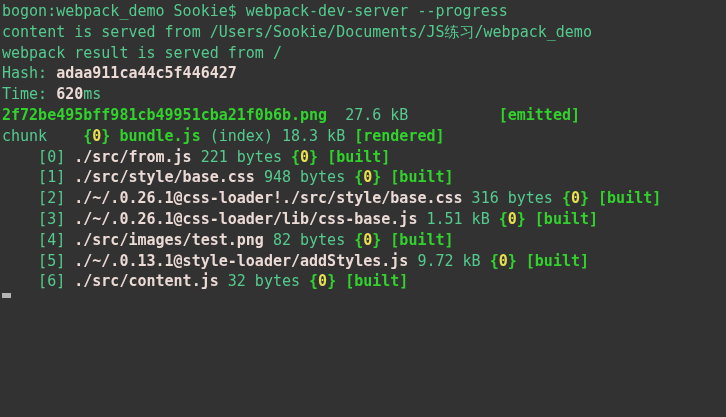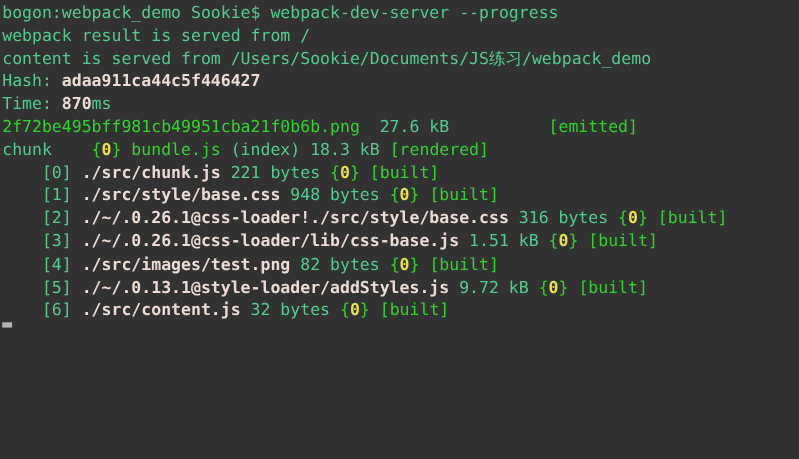--- a/index.html
+++ b/index.html
@@ -25,39 +25,39 @@
     font-family: "DejaVu Sans Mono", "Liberation Mono", monospace;
     font-size: 15px;
     line-height: 20.8px;
     font-variant-ligatures: none;
   }
   .line {
     white-space: pre;
     height: 20.8px;
   }
   .g  { color: var(--green); }
-  .bg { color: var(--bright-green); font-weight: normal; margin-top: 20px; }
+  .bg { color: var(--bright-green); font-weight: bold; margin-top: 20px; }
   .w  { color: var(--pale); font-weight: bold; text-align: right; }
   .wu { color: var(--pale); font-weight: bold; text-decoration: underline; }
   .y  { color: var(--yellow); font-weight: bold; }
   .cursor { background-color: var(--cursor); color: transparent; }
 </style>
 </head>
 <body>
 
 <div class="terminal">
   <div id="terminal-output">
       <div class="line"><span class="g">bogon:webpack_demo Sookie$ webpack-dev-server --progress</span></div>
+      <div class="line"><span class="g">content is served from /Users/Sookie/Documents/JS练习/webpack_demo</span></div>
       <div class="line"><span class="g">webpack result is served from /</span></div>
-      <div class="line"><span class="g">content is served from /Users/Sookie/Documents/JS练习/webpack_demo</span></div>
       <div class="line"><span class="g">Hash: </span><span class="w">adaa911ca44c5f446427</span></div>
-      <div class="line"><span class="g">Time: </span><span class="w">870</span><span class="g">ms</span></div>
+      <div class="line"><span class="g">Time: </span><span class="w">620</span><span class="g">ms</span></div>
       <div class="line"><span class="bg">2f72be495bff981cb49951cba21f0b6b.png</span><span class="g">  27.6 kB          </span><span class="bg">[emitted]</span></div>
       <div class="line"><span class="g">chunk    </span><span class="bg">{</span><span class="y">0</span><span class="bg">}</span><span class="g"> </span><span class="bg">bundle.js</span><span class="g"> (index) 18.3 kB </span><span class="bg">[rendered]</span></div>
-      <div class="line"><span class="g">    [0] </span><span class="w">./src/chunk.js</span><span class="g"> 221 bytes </span><span class="bg">{</span><span class="y">0</span><span class="bg">}</span><span class="g"> </span><span class="bg">[built]</span></div>
+      <div class="line"><span class="g">    [0] </span><span class="w">./src/from.js</span><span class="g"> 221 bytes </span><span class="bg">{</span><span class="y">0</span><span class="bg">}</span><span class="g"> </span><span class="bg">[built]</span></div>
       <div class="line"><span class="g">    [1] </span><span class="w">./src/style/base.css</span><span class="g"> 948 bytes </span><span class="bg">{</span><span class="y">0</span><span class="bg">}</span><span class="g"> </span><span class="bg">[built]</span></div>
       <div class="line"><span class="g">    [2] </span><span class="w">./~/.0.26.1@css-loader!./src/style/base.css</span><span class="g"> 316 bytes </span><span class="bg">{</span><span class="y">0</span><span class="bg">}</span><span class="g"> </span><span class="bg">[built]</span></div>
       <div class="line"><span class="g">    [3] </span><span class="w">./~/.0.26.1@css-loader/lib/css-base.js</span><span class="g"> 1.51 kB </span><span class="bg">{</span><span class="y">0</span><span class="bg">}</span><span class="g"> </span><span class="bg">[built]</span></div>
       <div class="line"><span class="g">    [4] </span><span class="w">./src/images/test.png</span><span class="g"> 82 bytes </span><span class="bg">{</span><span class="y">0</span><span class="bg">}</span><span class="g"> </span><span class="bg">[built]</span></div>
       <div class="line"><span class="g">    [5] </span><span class="w">./~/.0.13.1@style-loader/addStyles.js</span><span class="g"> 9.72 kB </span><span class="bg">{</span><span class="y">0</span><span class="bg">}</span><span class="g"> </span><span class="bg">[built]</span></div>
       <div class="line"><span class="g">    [6] </span><span class="w">./src/content.js</span><span class="g"> 32 bytes </span><span class="bg">{</span><span class="y">0</span><span class="bg">}</span><span class="g"> </span><span class="bg">[built]</span></div>
       <div class="line"><span class="cursor"> </span></div>
     </div>
 </div>
 

